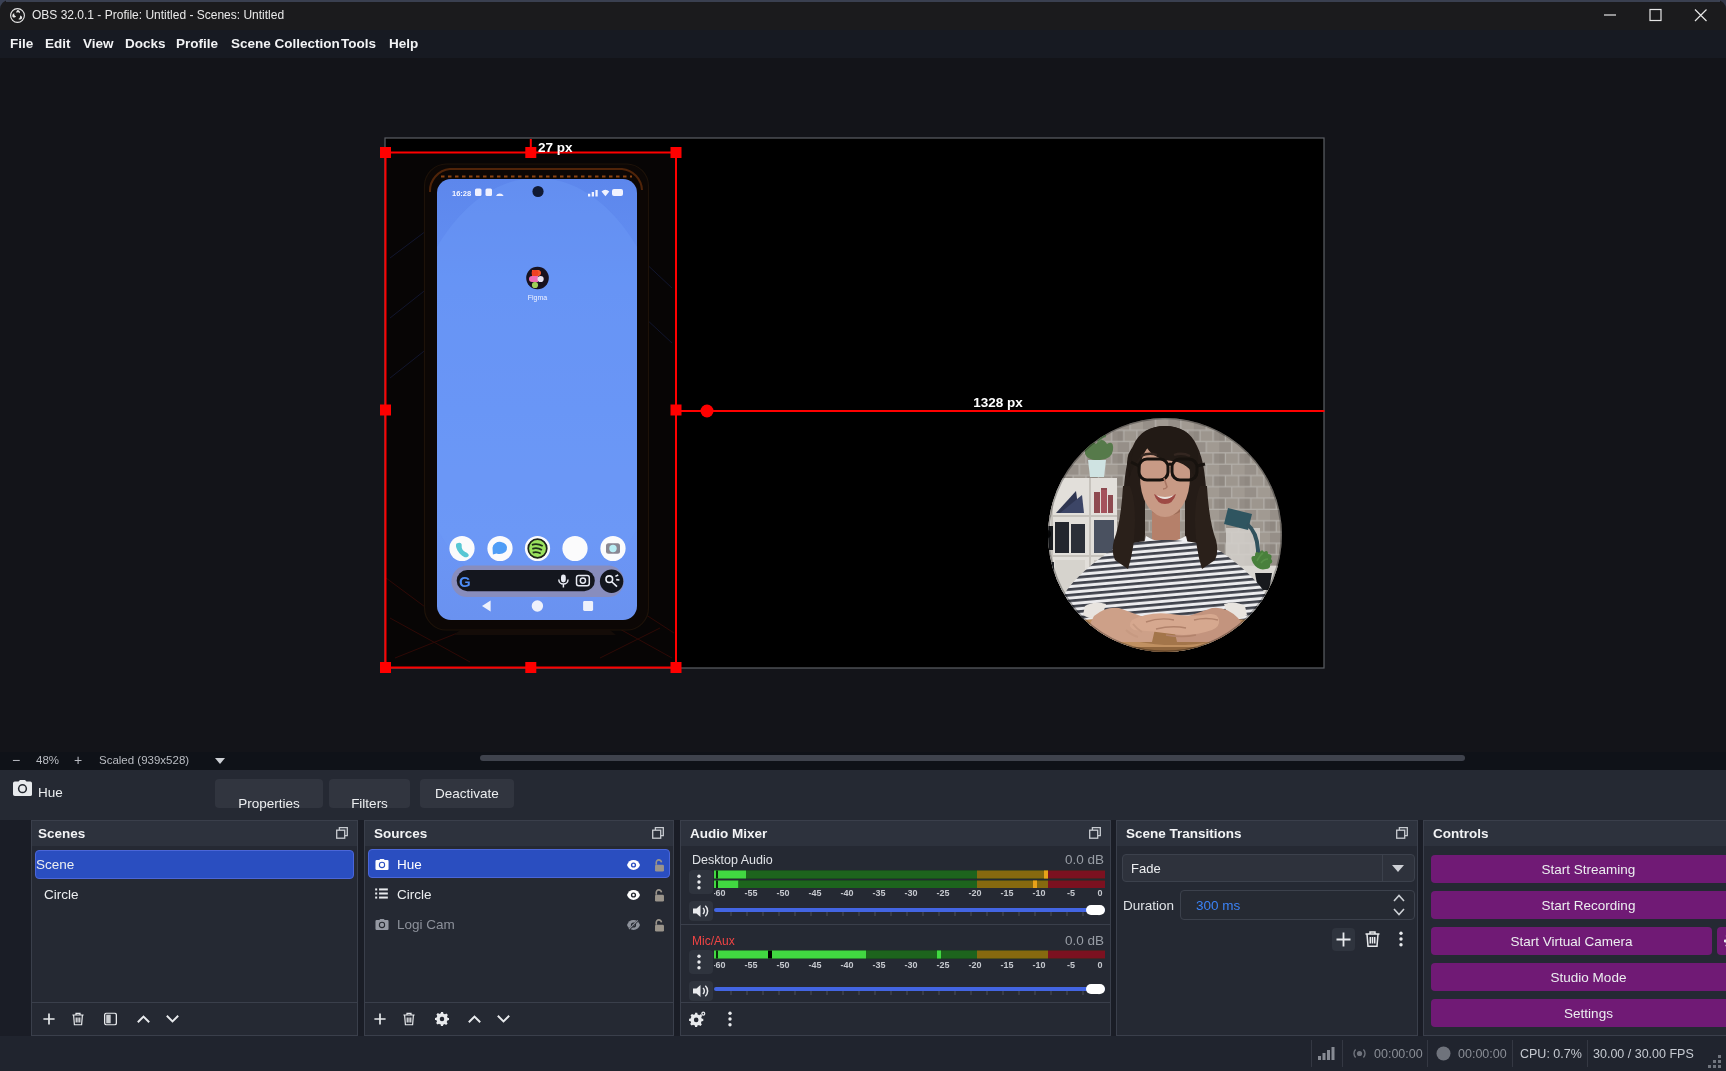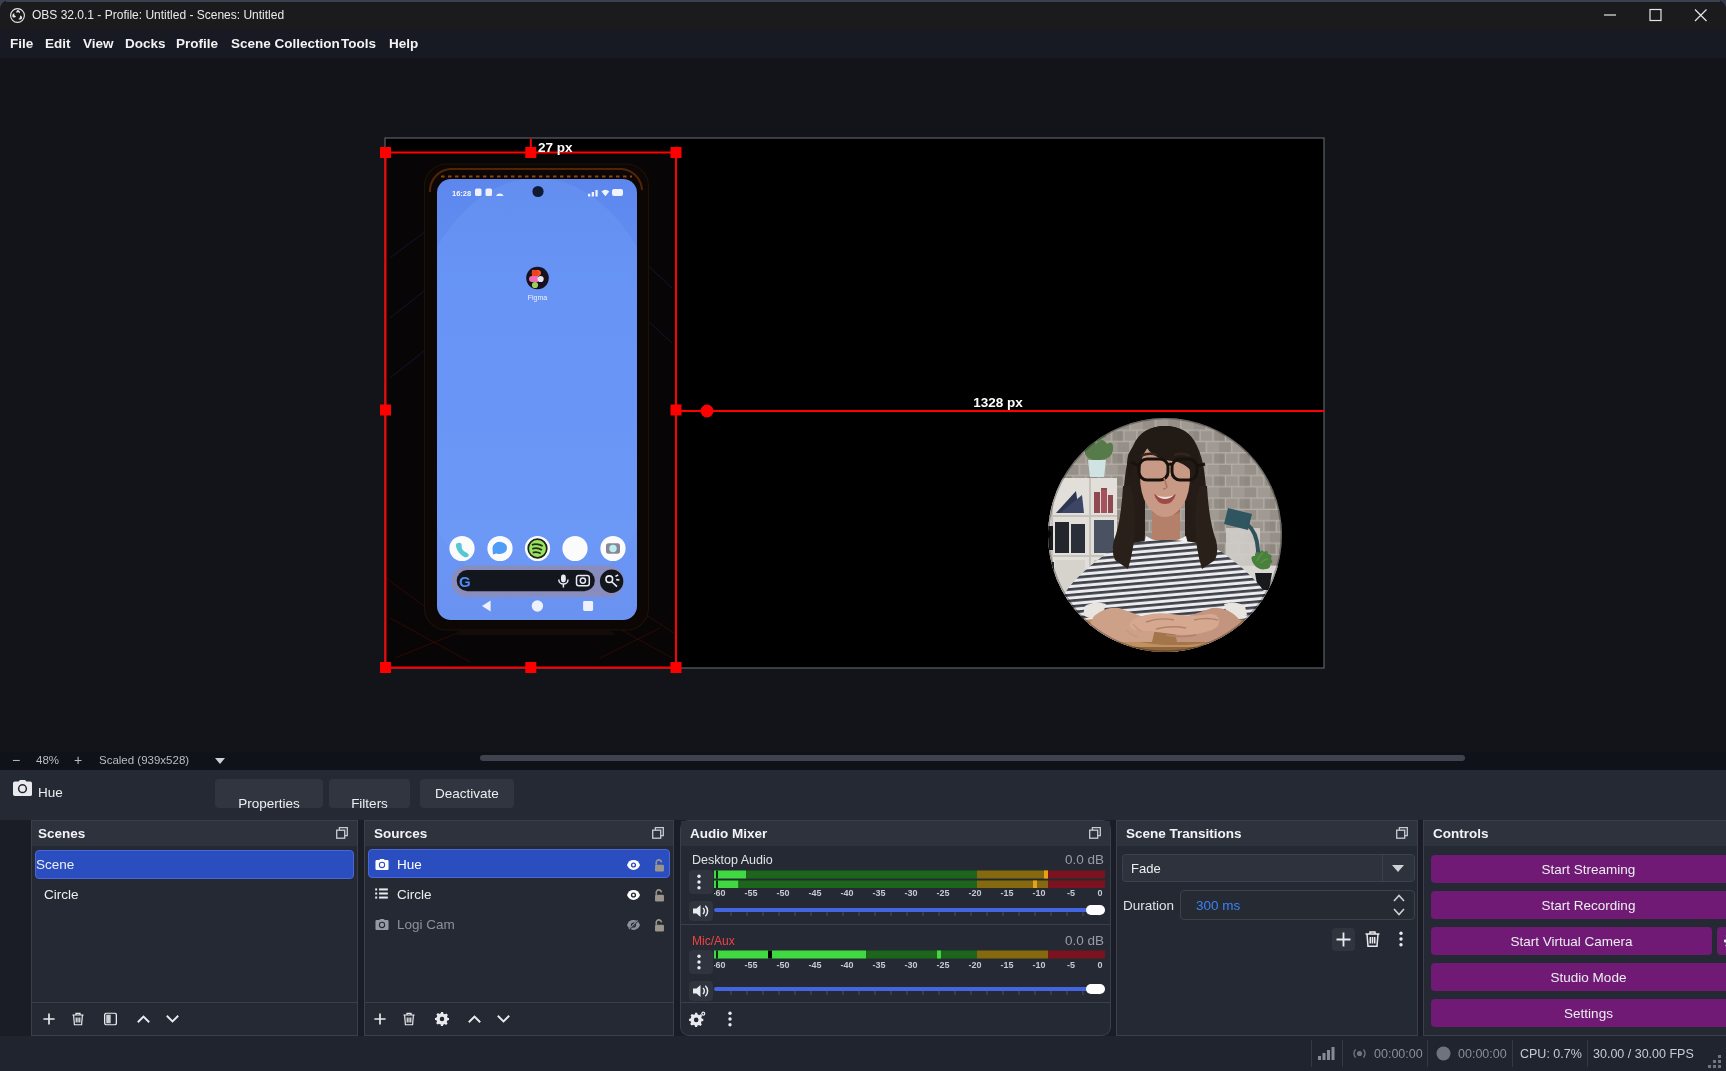--- a/index.html
+++ b/index.html
@@ -442,21 +442,21 @@
         </svg>
       <svg class="ticon" style="left:103px" width="13" height="9" viewBox="0 0 16 10">
           <path d="M1 9 L8 2 L15 9" fill="none" stroke="#e8eaed" stroke-width="2.4"></path>
         </svg>
       <svg class="ticon" style="left:132px" width="13" height="9" viewBox="0 0 16 10">
           <path d="M1 1 L8 8 L15 1" fill="none" stroke="#e8eaed" stroke-width="2.4"></path>
         </svg>
     </div>
   </div>
 
-  <div class="abs panel" id="p-mixer" style="left:652px; width:431px;border-radius:9px;">
+  <div class="abs panel" id="p-mixer" style="left:652px; width:431px;">
     <div class="phead">Audio Mixer</div>
     <svg class="pfloat" viewBox="0 0 12 12">
         <g fill="none" stroke="#d6d9de" stroke-width="1.3">
           <rect x="0.7" y="3.2" width="8" height="8"></rect>
           <path d="M3.4 3 V0.7 H11.3 V8.6 H9"></path>
         </g>
       </svg>
     <span class="abs" style="left:11px;top:32px;font-size:12.5px;color:#dfe2e6">Desktop Audio</span>
     <span class="abs" style="left:330px;top:31px;width:93px;text-align:right;font-size:13.5px;color:#989da5">0.0 dB</span>
     <div class="abs" style="left:8px;top:49px;width:24px;height:24px;background:#2f343e;border-radius:4px">

